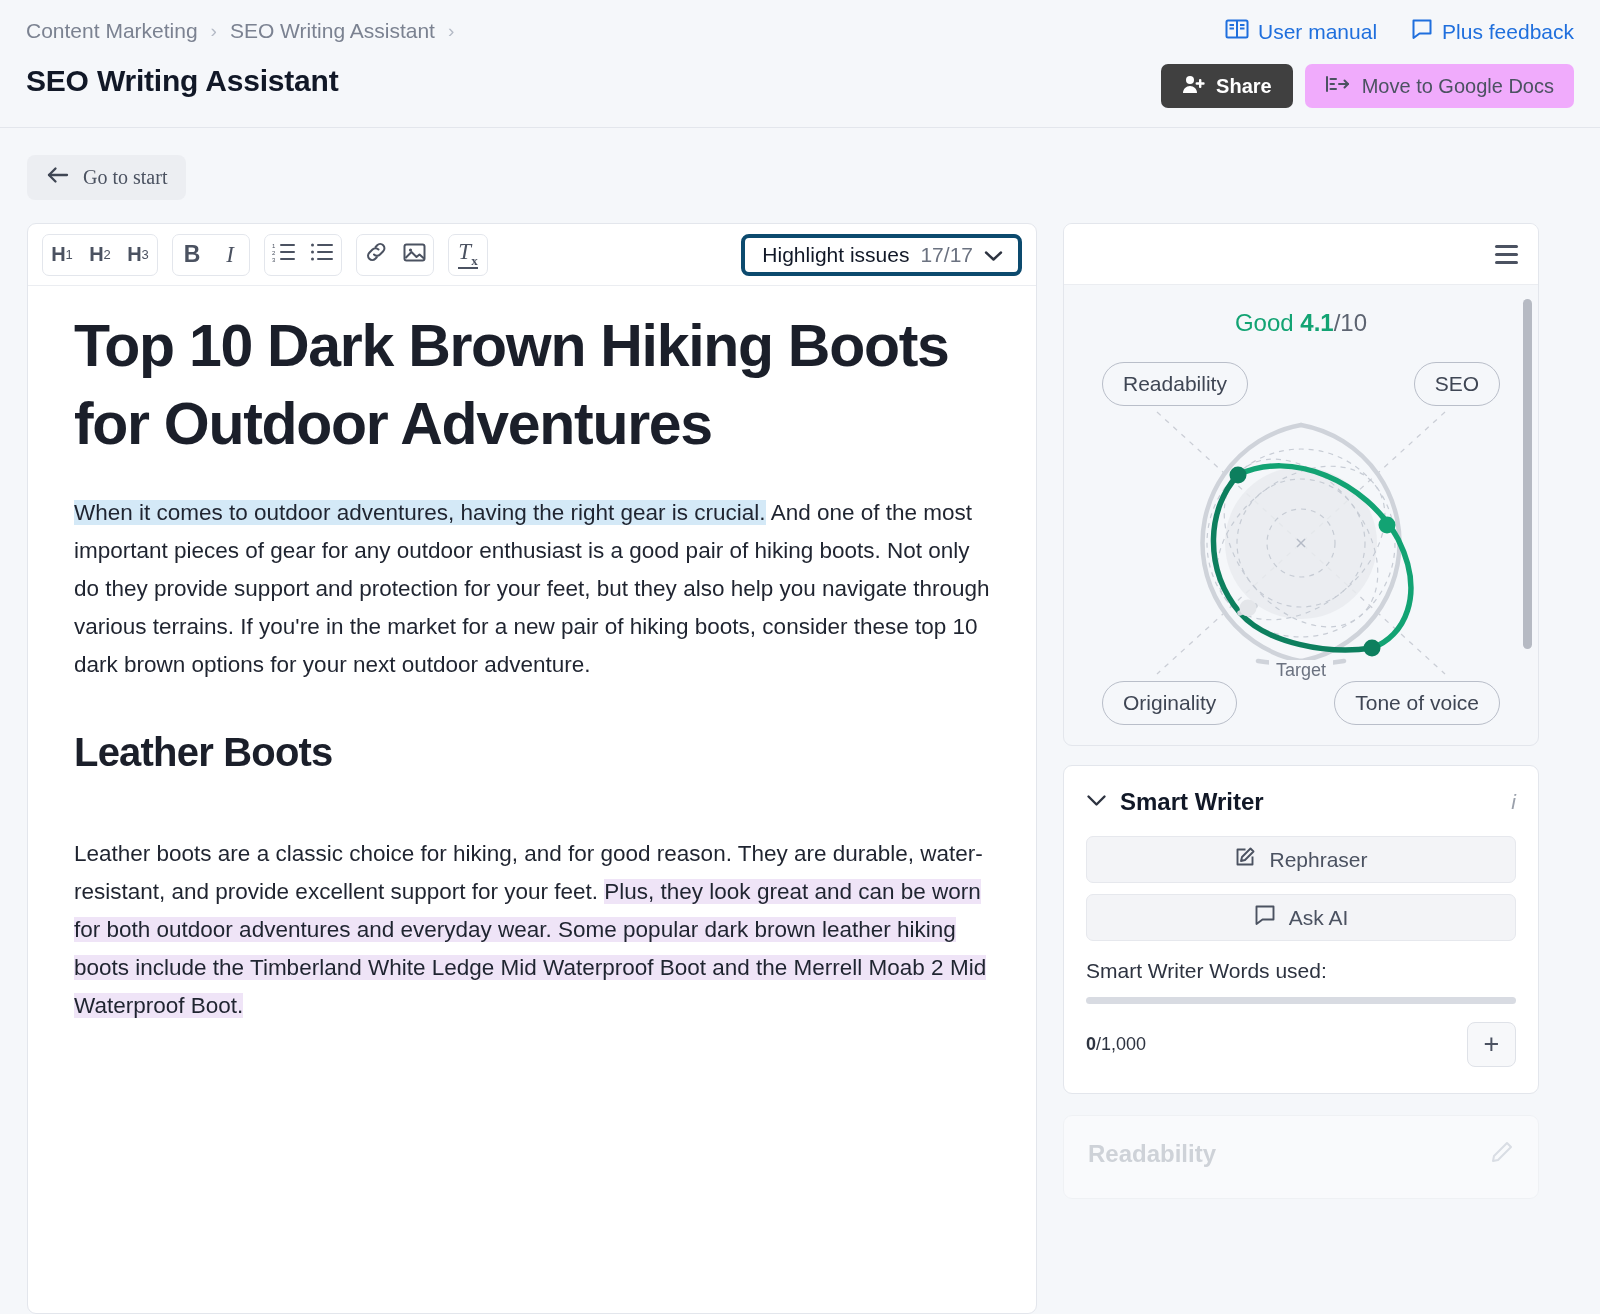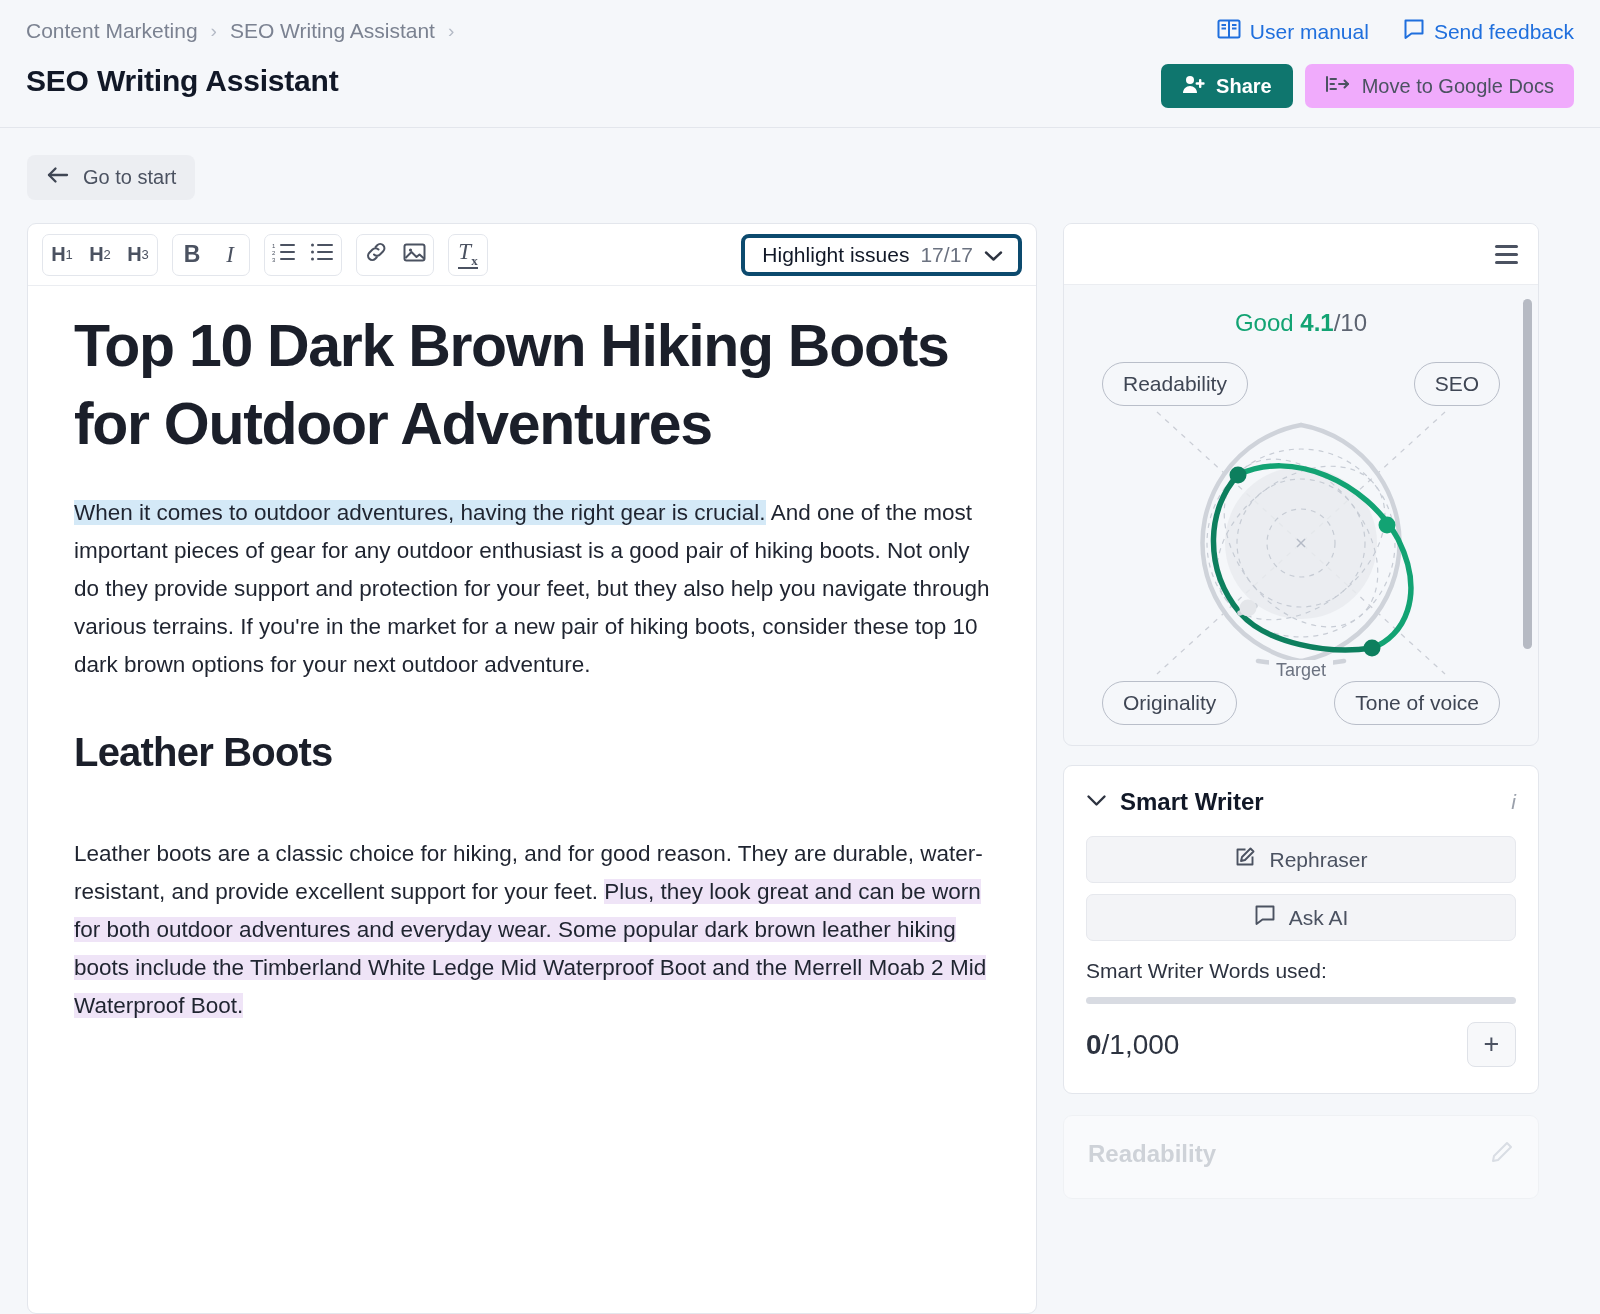--- a/index.html
+++ b/index.html
@@ -45,42 +45,42 @@
     font-size: 30px; font-weight: bold; color: #111827;
     letter-spacing: -0.2px;
   }
   .topbar-actions {
     position: absolute; right: 26px; top: 64px;
     display: flex; align-items: center; gap: 12px;
   }
   .btn-share {
     display: flex; align-items: center; gap: 11px;
     height: 44px; padding: 0 21px;
-    background: #0f766e; color: #fff;
+    background: #404040; color: #fff;
     border: none; border-radius: 7px;
     font-size: 20px; font-weight: bold;
     font-family: inherit; cursor: pointer;
   }
   .btn-gdocs {
     display: flex; align-items: center; gap: 12px;
     height: 44px; padding: 0 20px;
     background: #f0abfc; color: #4b5261;
     border: none; border-radius: 7px;
     font-size: 20px;
     font-family: inherit; cursor: pointer;
   }
 
   
   .gotostart-row { padding: 27px 0 0 27px; }
   .btn-gotostart {
     display: inline-flex; align-items: center; gap: 13px;
     height: 45px; padding: 0 19px;
     background: #eceef2; color: #4b5261;
     border: none; border-radius: 8px;
-    font-size: 20px; font-family: Liberation Sans, sans-serif; cursor: pointer;
+    font-size: 20px; font-family: Liberation Serif, serif; cursor: pointer;
   }
 
   
   .main {
     display: flex;
     gap: 26px;
     padding: 23px 27px 0 27px;
     height: calc(1314px - 128px - 72px);
   }
 
@@ -224,21 +224,21 @@
     height: 47px; width: 100%;
     display: flex; align-items: center; justify-content: center; gap: 13px;
     background: #f3f4f7; border: 1px solid #e6e8ed;
     border-radius: 7px; margin-bottom: 11px;
     font-size: 21px; color: #4b5261;
     font-family: inherit; cursor: pointer;
   }
   .sw-words-label { font-size: 21px; color: #2d3340; margin: 18px 0 14px 0; }
   .sw-bar { height: 7px; border-radius: 4px; background: #d8dbe2; margin-bottom: 18px; }
   .sw-foot { display: flex; align-items: center; }
-  .sw-count { font-size: 28px; color: #2d3340; }
+  .sw-count { font-size: 18px; color: #2d3340; }
   .sw-count b { font-weight: bold; }
   .sw-plus {
     margin-left: auto;
     width: 49px; height: 45px;
     border: 1px solid #dfe2e8; border-radius: 8px;
     background: #f7f8fa; color: #4b5261;
     font-size: 27px; line-height: 1;
     display: flex; align-items: center; justify-content: center;
     cursor: pointer;
   }
@@ -289,21 +289,21 @@
         </svg>
       </span>
       <span>User manual</span>
     </div>
     <div class="toplink">
       <span>
         <svg width="22" height="22" viewBox="0 0 22 22" fill="none" stroke="#1f6fdd" stroke-width="2">
           <path d="M2.5 2.5h17v13h-11l-6 4.5z" stroke-linejoin="round"></path>
         </svg>
       </span>
-      <span>Send feedback</span>
+      <span>Plus feedback</span>
     </div>
   </div>
 
   <div class="page-title">SEO Writing Assistant</div>
 
   <div class="topbar-actions">
     <button class="btn-share">
       <span>
         <svg width="23" height="20" viewBox="0 0 23 20" fill="#fff">
           <circle cx="8" cy="6" r="4"></circle>

